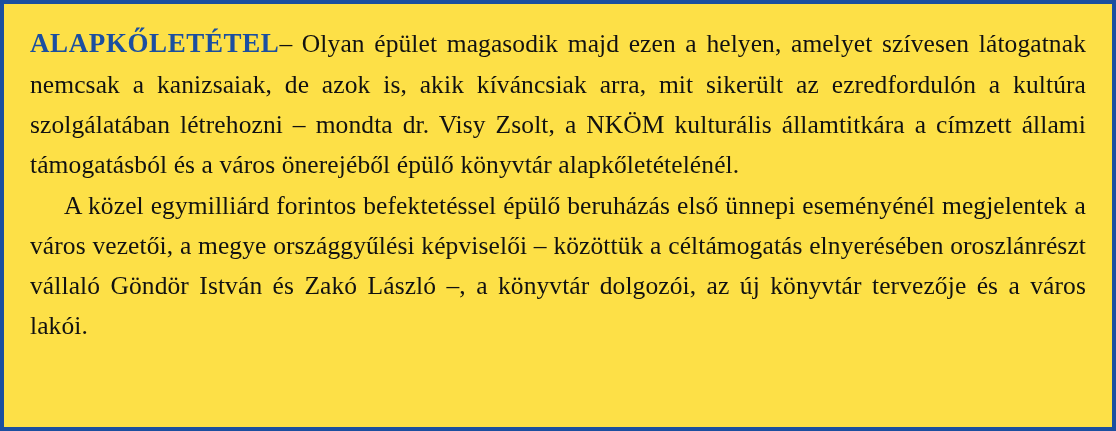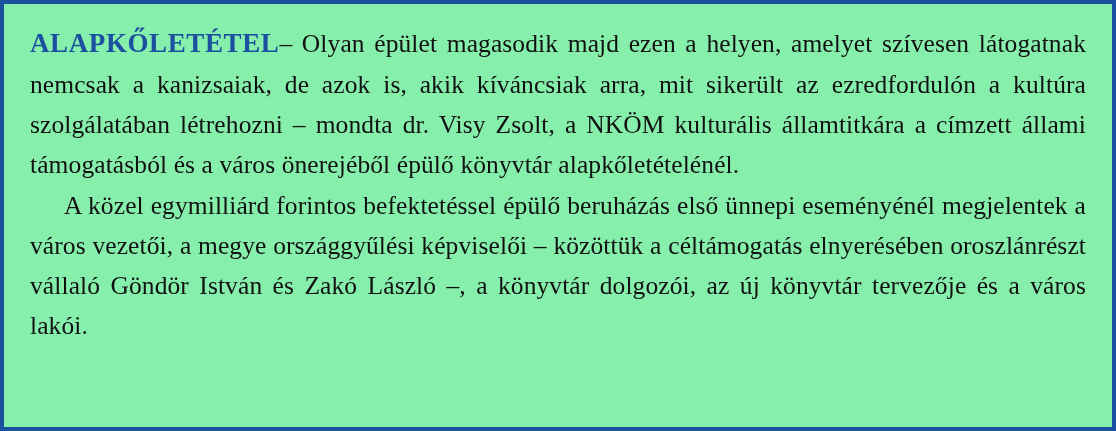--- a/index.html
+++ b/index.html
@@ -10,21 +10,21 @@
   body {
     width: 1116px;
     height: 431px;
     font-family: "Liberation Serif", serif;
   }
   #article-box {
     box-sizing: border-box;
     width: 1116px;
     height: 431px;
     border: 4px solid #1b4fa0;
-    background: #86efac;
+    background: #fde047;
     padding: 18px 26px 10px 26px;
     position: relative;
   }
   #article-body {
     font-family: "Liberation Serif", serif;
     font-size: 25.5px;
     line-height: 1.58;
     color: #111111;
     text-align: justify;
     text-justify: inter-word;

